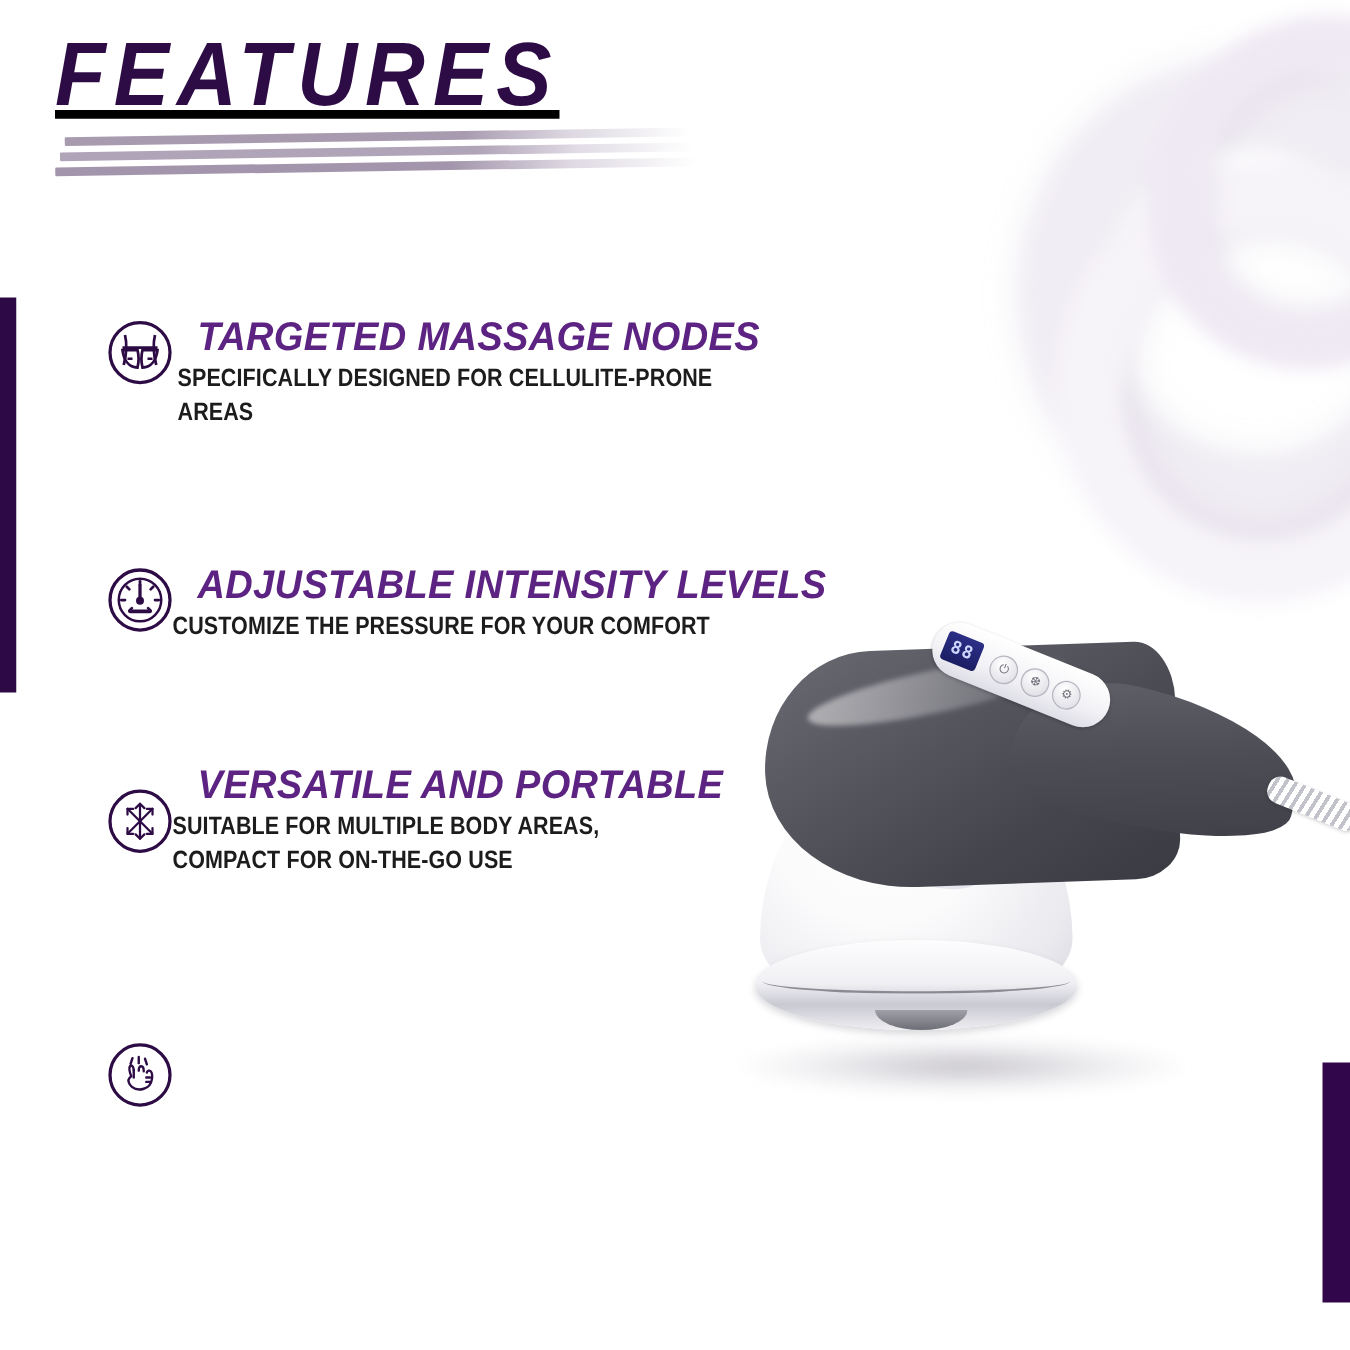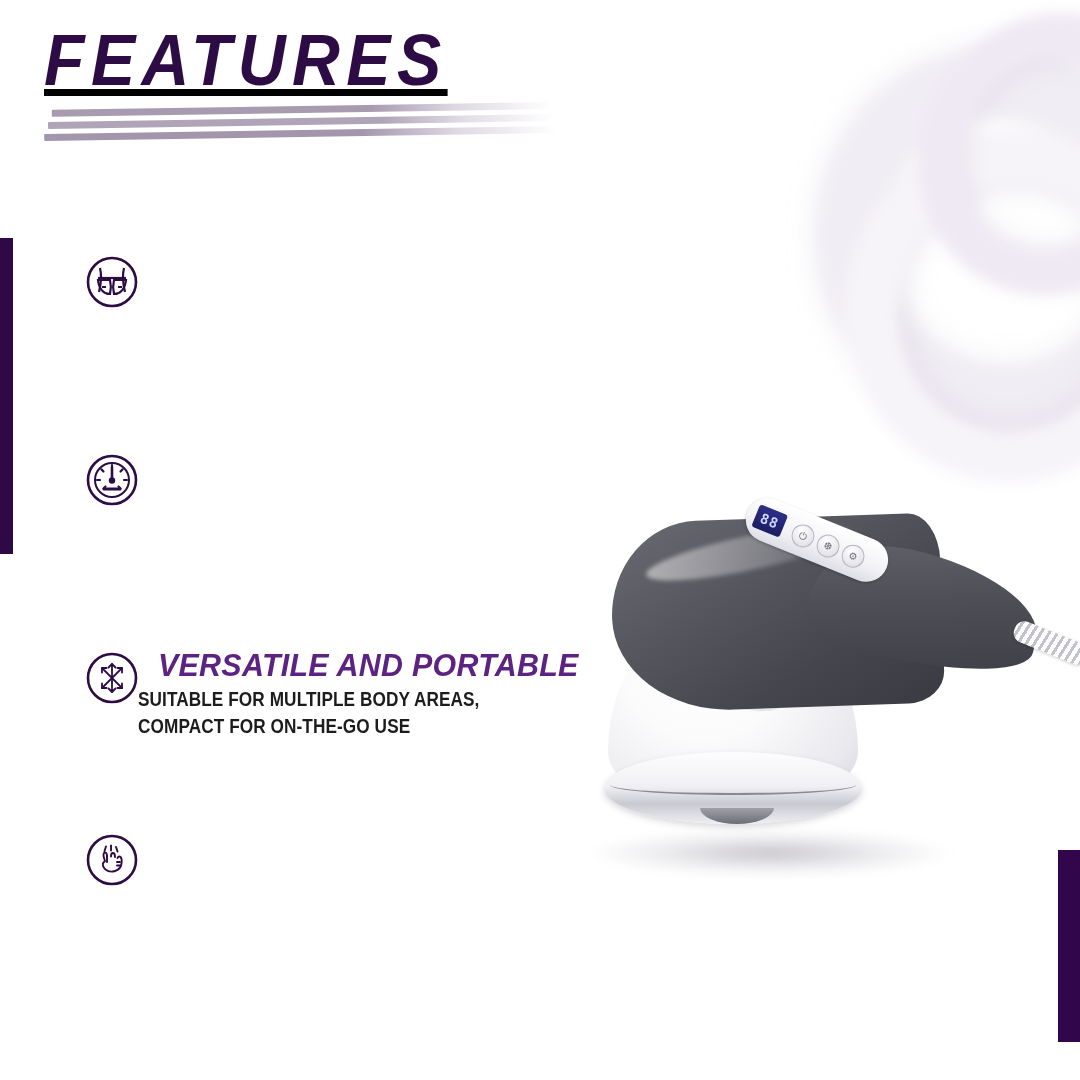--- a/index.html
+++ b/index.html
@@ -246,21 +246,21 @@
   }
   .feature {
     position: absolute;
     left: 84px;
     display: flex;
     align-items: flex-start;
     gap: 18px;
   }
   .feature.f1 { top: 250px; }
   .feature.f2 { top: 448px; }
-  .feature.f3 { top: 646px; }
+  .feature.f3 { top: 608px; align-items: center; }
   .feature.f4 { top: 828px; }
 
   .feat-icon {
     flex: 0 0 auto;
     width: 56px;
     height: 56px;
     margin-top: 4px;
   }
   .feat-icon svg { display: block; width: 56px; height: 56px; }
 
@@ -346,20 +346,24 @@
     <div class="feature f1">
       <div class="feat-icon">
         <svg viewBox="0 0 56 56" fill="none" stroke="#2d0b45" stroke-width="2.6">
           <circle cx="28" cy="28" r="24"></circle>
           <path d="M16 14 C18 22 17 30 15 38 M40 14 C38 22 39 30 41 38" stroke-width="2.2"></path>
           <path d="M14 24 H42" stroke-width="2.2"></path>
           <path d="M14 26 C15 34 19 40 26 40 C27 36 27 30 26 26 Z" stroke-width="2.2"></path>
           <path d="M42 26 C41 34 37 40 30 40 C29 36 29 30 30 26 Z" stroke-width="2.2"></path>
           <path d="M18 33 h4 M34 33 h4" stroke-width="2"></path>
         </svg>
+      </div>
+      <div class="feat-text">
+        <div class="feat-title">TARGETED MASSAGE NODES</div>
+        <div class="feat-sub">SPECIFICALLY DESIGNED FOR CELLULITE-PRONE AREAS</div>
       </div>
     </div>
 
     <div class="feature f2">
       <div class="feat-icon">
         <svg viewBox="0 0 56 56" fill="none" stroke="#2d0b45" stroke-width="2.6">
           <circle cx="28" cy="28" r="24"></circle>
           <circle cx="28" cy="28" r="17" stroke-width="2"></circle>
           <g stroke-width="2.2" stroke-linecap="round">
             <path d="M28 13 v3"></path>
@@ -368,20 +372,24 @@
             <path d="M17.4 17.4 l2.1 2.1"></path>
               <path d="M13 28 h3"></path>
             <path d="M19.5 36.5 l2 -2"></path>
               <path d="M36.5 36.5 l-2 -2"></path>
           </g>
           <path d="M28 16 L28 28" stroke-width="2.6" stroke-linecap="round"></path>
           <circle cx="28" cy="28.5" r="3.2" fill="#2d0b45" stroke="none"></circle>
           <path d="M20 37 H36" stroke-width="3" stroke-linecap="round"></path>
         </svg>
       </div>
+      <div class="feat-text">
+        <div class="feat-title">ADJUSTABLE INTENSITY LEVELS</div>
+        <div class="feat-sub">CUSTOMIZE THE PRESSURE FOR YOUR COMFORT</div>
+      </div>
     </div>
 
     <div class="feature f3">
       <div class="feat-icon">
         <svg viewBox="0 0 56 56" fill="none" stroke="#2d0b45" stroke-width="2.6">
           <circle cx="28" cy="28" r="24"></circle>
           <g stroke-width="1.8" stroke-linecap="round" stroke-linejoin="round">
             <path d="M28 14 V42"></path>
             <path d="M24.5 17.5 L28 14 L31.5 17.5"></path>
             <path d="M24.5 38.5 L28 42 L31.5 38.5"></path>

